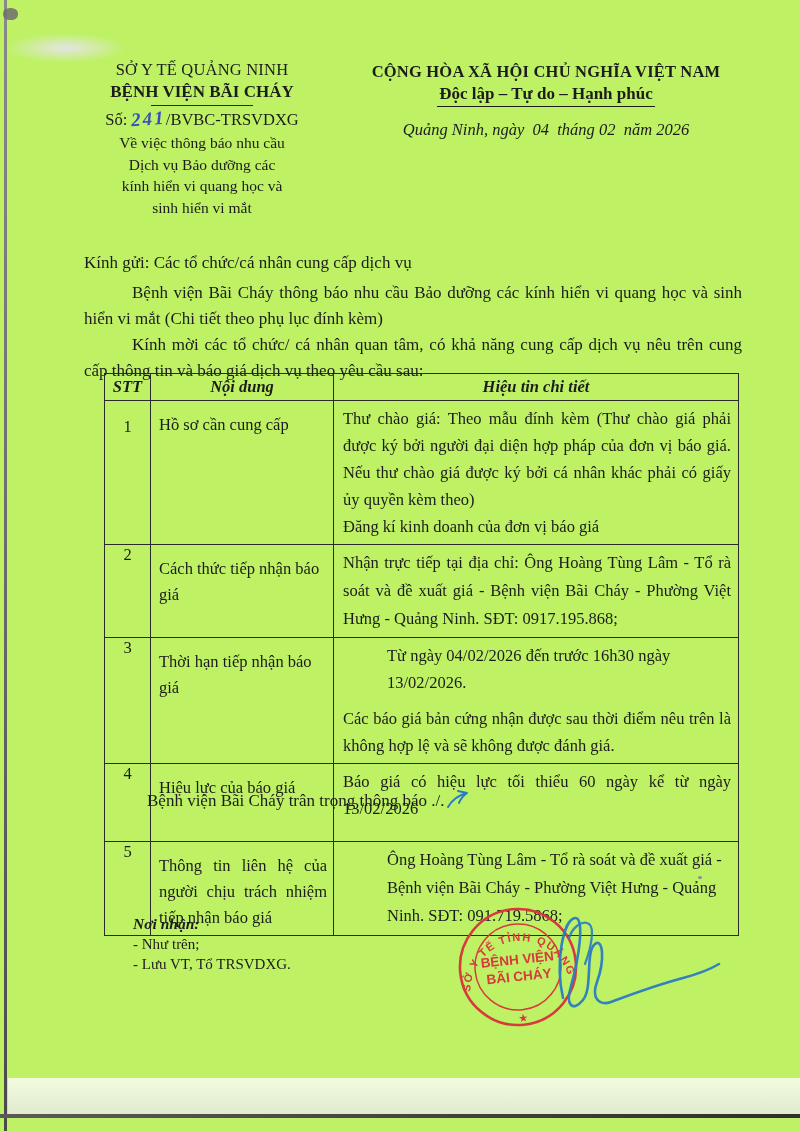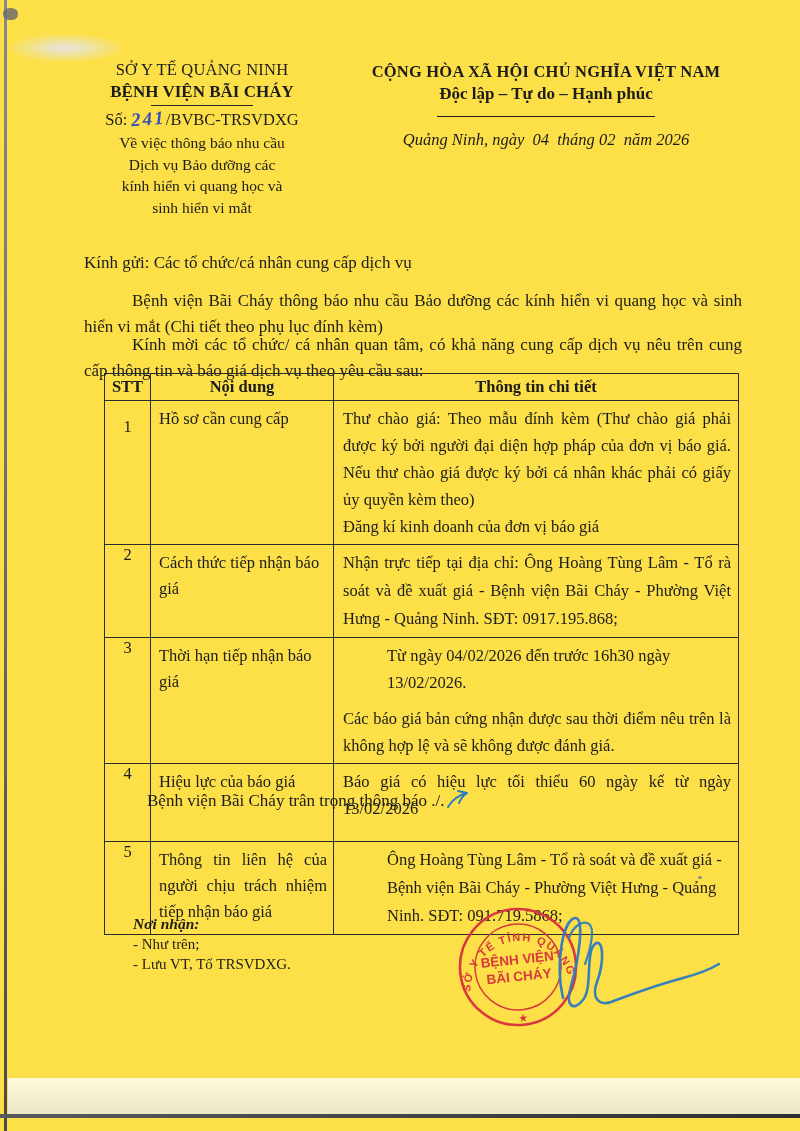--- a/index.html
+++ b/index.html
@@ -1,19 +1,19 @@
 <!DOCTYPE html>
 <html><head>
 <meta charset="utf-8">
 <style>
   * { margin:0; padding:0; box-sizing:border-box; }
   html,body { background:#ffffff; }
   body { font-family:"Liberation Serif","DejaVu Serif",serif; color:#1c1c1c; }
   .page {
-    position:relative; width:800px; height:1131px; background:#fde047;
+    position:relative; width:800px; height:1131px; background:#bef264;
     overflow:hidden;
   }
   
   .edge-left { position:absolute; left:4px; top:0; width:3px; height:1131px;
     background:linear-gradient(#8a8a8a,#4a4a4a); }
   .edge-bottom { position:absolute; left:0; top:1114px; width:800px; height:4px;
     background:linear-gradient(90deg,#5a5a5a,#2e2e2e); }
   .shade-bottom { position:absolute; left:8px; top:1078px; width:792px; height:36px;
     background:linear-gradient(#ffffff,#e9e9e9); opacity:.8; }
   .smudge-tl { position:absolute; left:3px; top:8px; width:15px; height:12px;
@@ -27,39 +27,39 @@
   .hdr-left .dept { font-size:16.5px; letter-spacing:.2px; }
   .hdr-left .org  { font-size:17px; font-weight:bold; margin-top:2px; }
   .hdr-left .org-rule { width:102px; border-top:1.6px solid #2a2a2a; margin:3px auto 2px; }
   .hdr-left .doc-no { font-size:16.5px; }
   .hdr-left .doc-no .hand { color:#3850b8; font-style:italic; font-weight:bold;
      font-size:19px; letter-spacing:2px; display:inline-block; transform:rotate(-4deg); }
   .hdr-left .subject { font-size:15.5px; line-height:21.5px; margin-top:2px; }
   .hdr-right { position:absolute; left:352px; top:62px; width:388px; text-align:center; }
   .hdr-right .nat1 { font-size:16.5px; font-weight:bold; letter-spacing:.2px; }
   .hdr-right .nat2 { display:inline-block; font-size:17px; font-weight:bold;
-     border-bottom:1.8px solid #1c1c1c; padding:1px 2px 12px; margin-top:1px; }
+     border-bottom:1.8px solid #1c1c1c; padding:1px 2px 2px; margin-top:1px; }
   .hdr-right .date { font-style:italic; font-size:16.5px; margin-top:13px; white-space:pre; }
   
   .salutation { position:absolute; left:84px; top:253px; width:656px; 
      font-size:17px; }
   .para { position:absolute; left:84px; width:658px; font-size:17px; line-height:26px;
      text-align:justify; text-indent:48px; }
-  .para1 { top:280px;margin-top:8px; } .para2 { top:332px; }
+  .para1 { top:280px; } .para2 { top:332px; }
   
   table.req { position:absolute; left:104px; top:373px; width:634px;
      border-collapse:collapse; table-layout:fixed; }
   table.req th, table.req td { border:1.6px solid #2b2b2b; font-size:16.5px;
      vertical-align:top; }
   table.req th { font-weight:bold; text-align:center; padding:3px 2px; height:27px;
-     vertical-align:middle; }
+     vertical-align:middle;font-style:italic; }
   col.c-stt { width:46px; } col.c-nd { width:183px; } col.c-ct { width:405px; }
   td.stt { text-align:center; vertical-align:middle; }
   tr.r1 td.stt { vertical-align:top; padding-top:16px; }
-  td.nd { padding:5px 6px 4px 8px; line-height:26px; }
+  td.nd { padding:11px 6px 4px 8px; line-height:26px; }
   tr.r5 td.nd { text-align:justify; }
   td.ct { padding:4px 7px 4px 9px; line-height:27px; }
   td.ct p { text-align:justify; }
   td.ct p.nojust { text-align:left;margin-left:44px; }
   tr.r3 td.ct p + p { margin-top:9px; }
   tr.r1 { height:110px; } tr.r2 { height:76px; } tr.r3 { height:81px; }
   tr.r4 { height:78px; } tr.r5 { height:84px; }
   tr.r2 td.ct, tr.r5 td.ct { line-height:28px; }
   
   .closing { position:absolute; left:147px; top:788px; font-size:17px; }
@@ -112,21 +112,21 @@
   <table class="req">
     <colgroup>
         <col class="c-stt">
         <col class="c-nd">
         <col class="c-ct">
       </colgroup>
     <tbody>
         <tr>
       <th>STT</th>
       <th>Nội dung</th>
-      <th>Thông tin chi tiết</th>
+      <th>Hiệu tin chi tiết</th>
     </tr>
     <tr class="r1">
       <td class="stt">1</td>
       <td class="nd">Hồ sơ cần cung cấp</td>
       <td class="ct">
         <p>Thư chào giá: Theo mẫu đính kèm (Thư chào giá phải được ký bởi người đại diện hợp pháp của đơn vị báo giá. Nếu thư chào giá được ký bởi cá nhân khác phải có giấy ủy quyền kèm theo)</p>
         <p>Đăng kí kinh doanh của đơn vị báo giá</p>
       </td>
     </tr>
     <tr class="r2">

